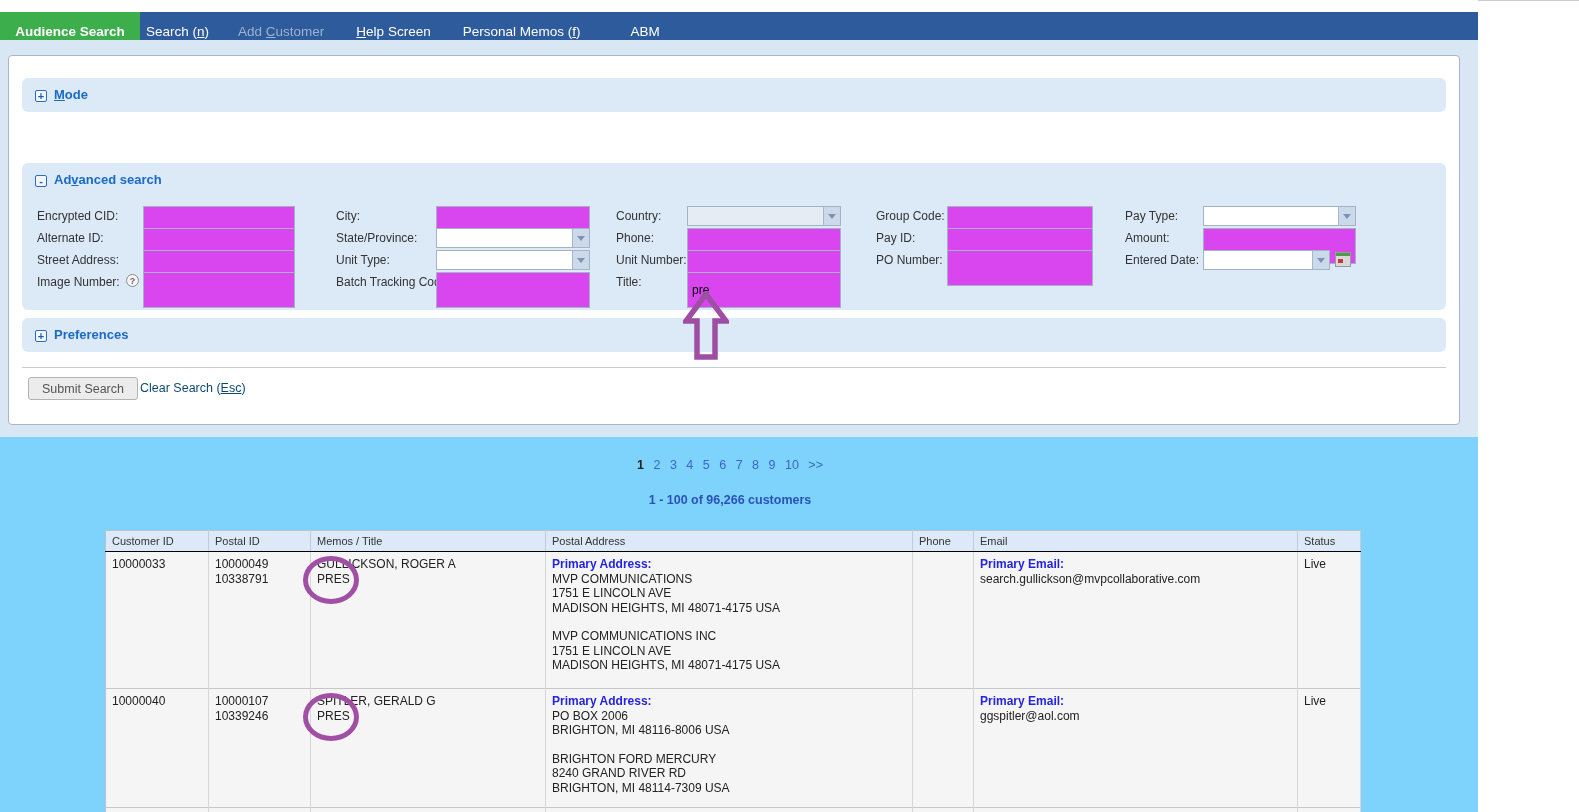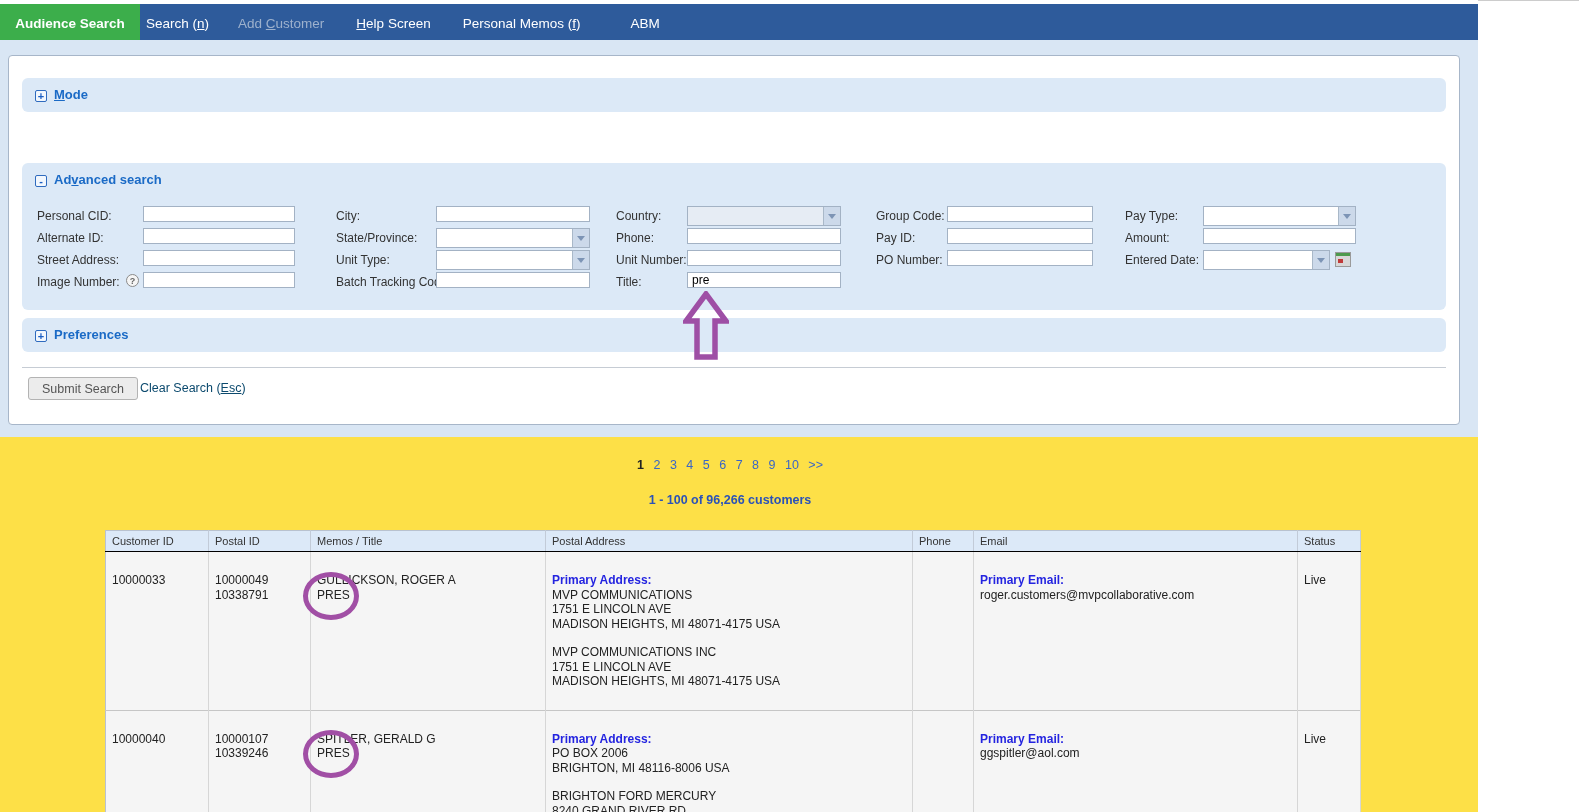--- a/index.html
+++ b/index.html
@@ -1,38 +1,38 @@
 <!DOCTYPE html>
 <html><head>
 <meta charset="utf-8">
 <style>
   * { margin:0; padding:0; box-sizing:border-box; }
   html,body { width:1579px; height:812px; overflow:hidden; background:#ffffff;
     font-family:"Liberation Sans", sans-serif; }
   #page { position:relative; width:1579px; height:812px; }
 
   
-  .navbar { position:absolute; left:0; top:4px; width:1478px; height:40px; background:#2e5b9b; display:flex; align-items:stretch; }
+  .navbar { position:absolute; left:0; top:12px; width:1478px; height:40px; background:#2e5b9b; display:flex; align-items:stretch; }
   .nav-tab { color:#ffffff; font-size:13.5px; line-height:40px; cursor:pointer; white-space:nowrap; }
   .nav-active { background:#3cae4b; width:140px; text-align:center; font-weight:bold; }
   .nav-disabled { color:#9db1cd; }
   .key-u { text-decoration:underline; }
   .right-strip { position:absolute; left:1478px; top:0; width:101px; height:812px; background:#ffffff; border-top:1px solid #cccccc; }
 
   
   .search-bg { position:absolute; left:0; top:40px; width:1478px; height:397px; background:#d9e6f4; }
   .panel { position:absolute; left:8px; top:55px; width:1452px; height:370px; background:#ffffff; border:1px solid #a7b6c9; border-radius:4px; }
   .section-bar { position:absolute; left:22px; width:1424px; background:#dce9f7; border-radius:6px; }
   .bar-sm { height:34px; }
   .section-head { position:absolute; left:13px; top:9px; font-size:13px; font-weight:bold; color:#1a6ac6; cursor:pointer; }
   .pm-icon { display:inline-block; width:12px; height:12px; border:1px solid #2f6bbf; background:#f2f7fd; color:#1a5ec4;
     font-size:11px; font-weight:bold; line-height:10px; text-align:center; vertical-align:-1px; margin-right:7px; border-radius:2px; }
 
   .flabel { position:absolute; font-size:12px; color:#333333; }
-  .finput { position:absolute; height:16px; border:1px solid #a3b2c4; background:#ffffff; font-size:12px; padding:1px 4px;
+  .finput { position:absolute; height:36px; border:1px solid #a3b2c4; background:#d946ef; font-size:12px; padding:1px 4px;
     font-family:"Liberation Sans", sans-serif; }
   .fselect { position:absolute; height:20px; border:1px solid #a3b2c4; background:#ffffff; }
   .fselect .arrow-box { position:absolute; right:0; top:0; width:17px; height:18px; background:#ccd9ea; border-left:1px solid #a9b8c8; }
   .fselect .arrow-box::after { content:""; position:absolute; left:4px; top:7px; width:0; height:0;
     border-left:4px solid transparent; border-right:4px solid transparent; border-top:5px solid #7d94b5; }
   .sel-grey { background:#e6ecf4; }
   .help-icon { position:absolute; width:13px; height:13px; border:1px solid #8a8a8a; border-radius:50%; color:#666666;
     font-size:9px; font-weight:bold; text-align:center; line-height:12px; background:#f5f5f5; cursor:pointer; }
   .cal-icon { position:absolute; width:16px; height:15px; background:#d8d8d8; border:1px solid #9a9a9a; cursor:pointer; }
   .cal-icon::before { content:""; position:absolute; left:0; top:0; right:0; height:3px; background:#4d9a4d; }
@@ -42,31 +42,31 @@
   .submit-btn { position:absolute; left:28px; top:377px; height:23px; padding:0 13px; background:#ececec; border:1px solid #b3b3b3;
     border-radius:3px; color:#555555; font-size:12.5px; font-family:"Liberation Sans", sans-serif; cursor:pointer; }
   .clear-link { position:absolute; left:140px; top:381px; font-size:12.5px; color:#0c4a6e; cursor:pointer; }
 
   
   .anno-arrow { position:absolute; left:683px; top:291px; z-index:60; pointer-events:none; }
   .anno-circle { position:absolute; left:-14px; top:-16px; width:56px; height:48px; border:5px solid #a14fa5;
     border-radius:50%; z-index:40; pointer-events:none; }
 
   
-  .results-bg { position:absolute; left:0; top:437px; width:1478px; height:375px; background:#fde047; }
+  .results-bg { position:absolute; left:0; top:437px; width:1478px; height:375px; background:#7dd3fc; }
   .pagination { position:absolute; left:0; top:21px; width:1460px; text-align:center; font-size:12.5px; color:#3a66c6; }
   .pagination span { margin:0 3px; cursor:pointer; }
   .page-current { color:#222222; font-weight:bold; cursor:default !important; }
   .count-line { position:absolute; left:0; top:56px; width:1460px; text-align:center; font-size:12.5px; font-weight:bold; color:#2a52b8; }
 
   table.results { position:absolute; left:105px; top:93px; border-collapse:collapse; table-layout:fixed; background:#f5f5f5;
     border:1px solid #b9c2cf; }
   table.results th { background:#dce9f8; font-size:11px; font-weight:normal; color:#333333; text-align:left;
     padding:4px 6px; border-right:1px solid #c2cbd8; border-bottom:1px solid #000000; height:20px; }
-  table.results td { vertical-align:top; font-size:12px; color:#222222; padding:21px 6px; line-height:14.5px;
+  table.results td { vertical-align:top; font-size:12px; color:#222222; padding:5px 6px; line-height:14.5px;
     border-right:1px solid #d6d6d6; border-top:1px solid #c6c6c6; }
   .blue-label { color:#2424e0; font-weight:bold; }
   .addr-gap { height:14px; }
   .title-wrap { position:relative; display:inline-block; }
 </style>
 </head>
 <body>
 
 <div id="page">
 
@@ -88,21 +88,21 @@
       <span class="pm-icon">+</span><span class="key-u">M</span><span>ode</span>
     </div>
   </div>
 
 
   <div class="section-bar" style="top:163px;height:147px">
     <div class="section-head">
       <span class="pm-icon">-</span><span>Ad</span><span class="key-u">v</span><span>anced search</span>
     </div>
 
-    <label class="flabel" style="left:15px;top:46px">Personal CID:</label>
+    <label class="flabel" style="left:15px;top:46px">Encrypted CID:</label>
     <input class="finput" style="left: 121px; top: 43px; width: 152px;" value="">
     <label class="flabel" style="left:15px;top:68px">Alternate ID:</label>
     <input class="finput" style="left: 121px; top: 65px; width: 152px;" value="">
     <label class="flabel" style="left:15px;top:90px">Street Address:</label>
     <input class="finput" style="left: 121px; top: 87px; width: 152px;" value="">
     <label class="flabel" style="left:15px;top:112px">Image Number:</label>
     <span class="help-icon" style="left:104px;top:111px">?</span>
     <input class="finput" style="left: 121px; top: 109px; width: 152px;" value="">
 
     <label class="flabel" style="left:314px;top:46px">City:</label>
@@ -219,21 +219,21 @@
             <div>1751 E LINCOLN AVE</div>
             <div>MADISON HEIGHTS, MI 48071-4175 USA</div>
             <div class="addr-gap"></div>
             <div>MVP COMMUNICATIONS INC</div>
             <div>1751 E LINCOLN AVE</div>
             <div>MADISON HEIGHTS, MI 48071-4175 USA</div>
           </td>
           <td></td>
           <td>
             <div class="blue-label">Primary Email:</div>
-            <div>roger.customers@mvpcollaborative.com</div>
+            <div>search.gullickson@mvpcollaborative.com</div>
           </td>
           <td>Live</td>
         </tr>
 
         <tr style="height:119px">
           <td>10000040</td>
           <td>
             <div>10000107</div>
             <div>10339246</div>
           </td>

